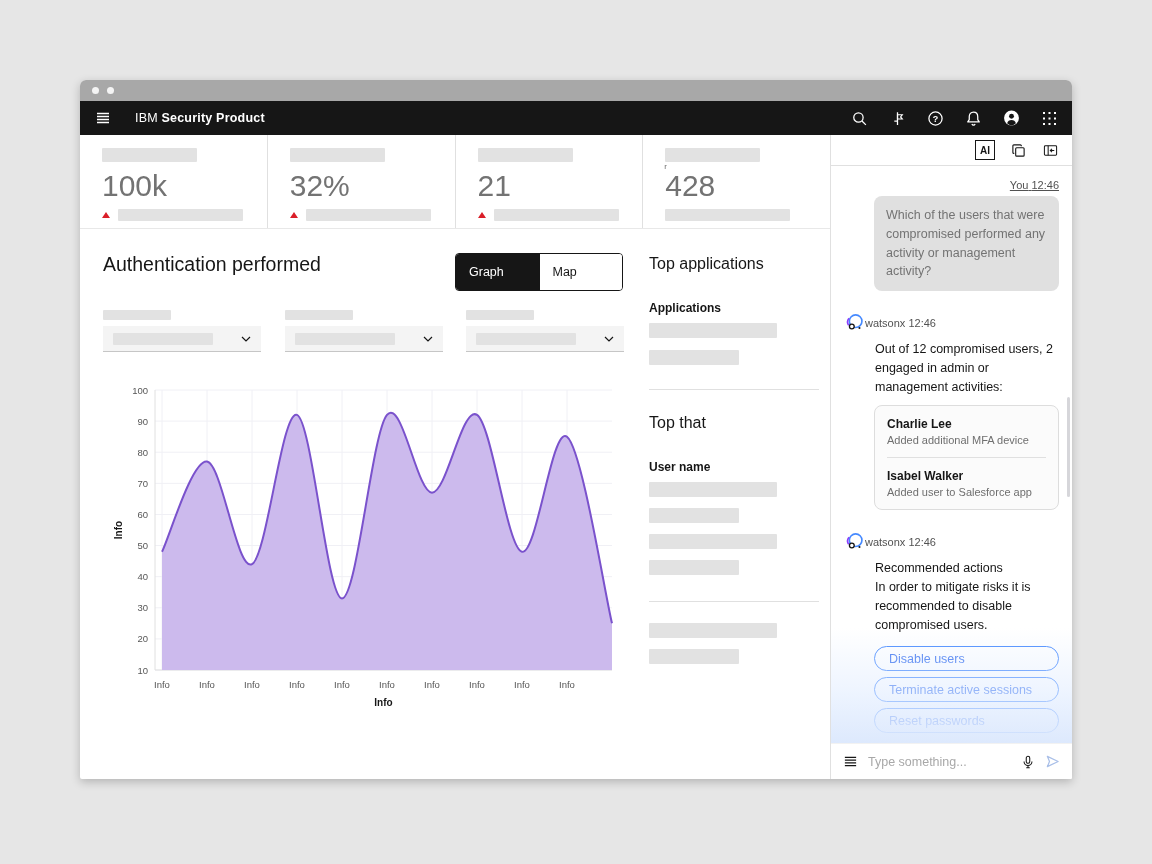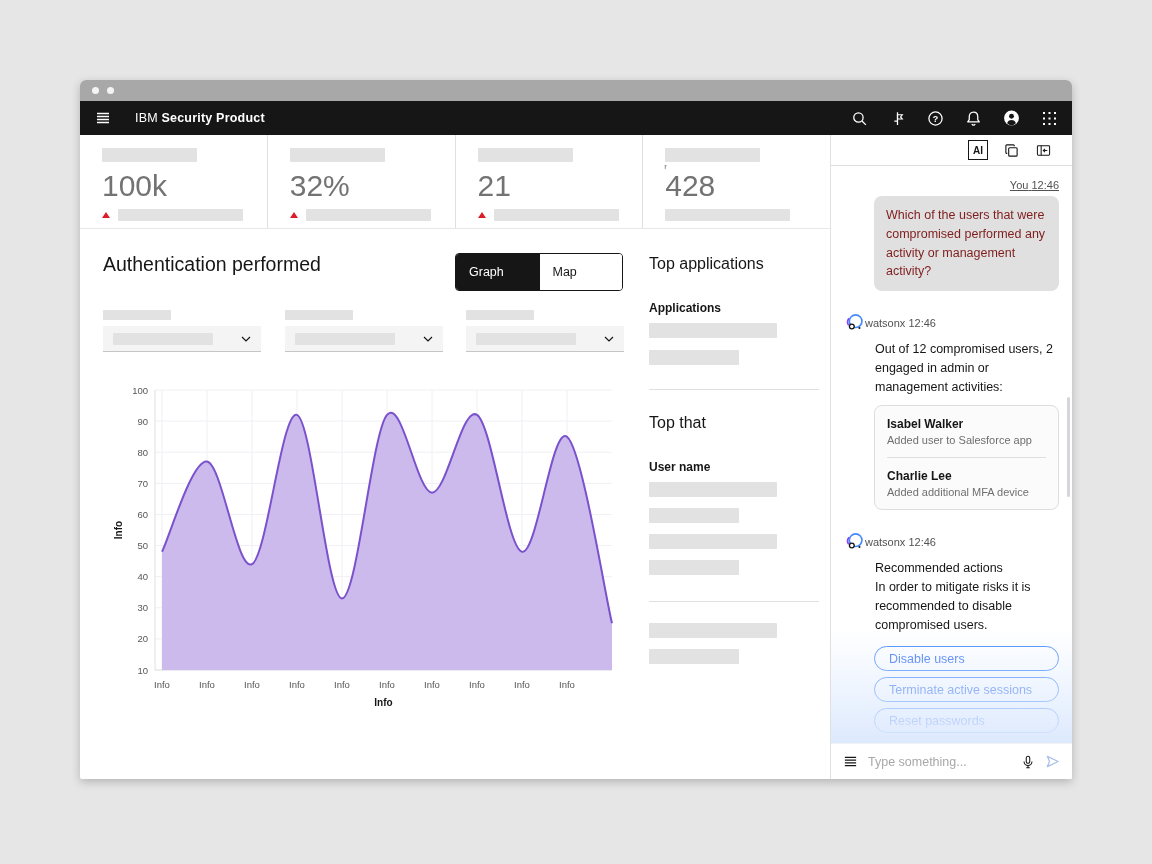--- a/index.html
+++ b/index.html
@@ -44,26 +44,26 @@
   
   .subpanel { position:absolute; left:569px; top:0; width:170px; }
   .sp-title { font-size:16px; font-weight:400; }
   .sp-col { font-size:12px; font-weight:700; }
   .sp-skel-l { width:128px; height:15px; }
   .sp-skel-s { width:90px; height:15px; }
   .sp-div { border-top:1px solid #e0e0e0; width:100%; }
   .abs { position:absolute; }
   
   .chat { flex:1; display:flex; flex-direction:column; position:relative; min-width:0; background:#fff; }
-  .chathead { height:31px; flex:none; border-bottom:1px solid #e0e0e0; display:flex; align-items:center; justify-content:flex-end; gap:15px; padding-right:20px; }
+  .chathead { height:31px; flex:none; border-bottom:1px solid #e0e0e0; display:flex; align-items:center; justify-content:flex-end; gap:15px; padding-right:13px; }
   .ai-badge { width:20px; height:20px; border:1.3px solid #161616; display:flex; align-items:center; justify-content:center; font-size:10px; font-weight:700; cursor:pointer; }
   .messages { flex:1; padding:13px 13px 0 13px; overflow:hidden; position:relative; }
   .meta { font-size:11px; color:#525252; }
   .meta-you { text-align:right; margin-bottom:5px;text-decoration:underline; }
-  .bubble { margin-left:30px; background:#e0e0e0; border-radius:8px; padding:10px 12px; font-size:12.5px; line-height:1.5; color:#7f1d1d; }
+  .bubble { margin-left:30px; background:#e0e0e0; border-radius:8px; padding:10px 12px; font-size:12.5px; line-height:1.5; color:#737373; }
   .botrow { display:flex; align-items:center; margin-top:21px; margin-bottom:7px; }
   .bottext { margin-left:31px; font-size:12.5px; line-height:1.5; }
   .bottitle { margin-left:31px; font-size:12.5px; font-weight:400; line-height:1.5; }
   .ucard { margin-left:30px; margin-top:9px; border:1px solid #ddd; background:#fbfbfb; border-radius:8px; padding:0 12px; }
   .ucard .row { padding:11px 0; }
   .ucard .row + .row { border-top:1px solid #e0e0e0; }
   .ucard .nm { font-size:12px; font-weight:700; margin-bottom:3px; }
   .ucard .ds { font-size:11px; color:#6f6f6f; }
   .pill { margin-left:30px; margin-top:6px; width:185px; height:25px; border:1.5px solid #4589ff; border-radius:13px; background:transparent; display:flex; align-items:center; padding-left:14px; font-size:12.5px; color:#3d74f0; cursor:pointer; }
   .fade { position:absolute; left:0; right:0; bottom:36px; height:115px; pointer-events:none;
@@ -313,26 +313,26 @@
             <path d="M5.2 6.5A6.4 6.4 0 0 0 4.9 14" fill="none" stroke="#8a3ffc" stroke-width="1.7"></path>
             <circle cx="8.2" cy="15.2" r="2.5" fill="#fff" stroke="#161616" stroke-width="1.4"></circle>
             <circle cx="16.2" cy="16.8" r="1.1" fill="#161616"></circle>
           </svg>
           <span class="meta"><span>watsonx</span> <span>12:46</span></span>
         </div>
         <div class="bottext">Out of 12 compromised users, 2 engaged in admin or management activities:</div>
 
         <div class="ucard">
           <div class="row">
+            <div class="nm">Charlie Lee</div>
+            <div class="ds">Added additional MFA device</div>
+          </div>
+          <div class="row">
             <div class="nm">Isabel Walker</div>
             <div class="ds">Added user to Salesforce app</div>
-          </div>
-          <div class="row">
-            <div class="nm">Charlie Lee</div>
-            <div class="ds">Added additional MFA device</div>
           </div>
         </div>
 
         <div class="botrow">
           <svg width="21" height="21" viewBox="0 0 22 22">
             <circle cx="12.2" cy="9.6" r="6.6" fill="none" stroke="#4589ff" stroke-width="1.7"></circle>
             <path d="M5.2 6.5A6.4 6.4 0 0 0 4.9 14" fill="none" stroke="#8a3ffc" stroke-width="1.7"></path>
             <circle cx="8.2" cy="15.2" r="2.5" fill="#fff" stroke="#161616" stroke-width="1.4"></circle>
             <circle cx="16.2" cy="16.8" r="1.1" fill="#161616"></circle>
           </svg>

